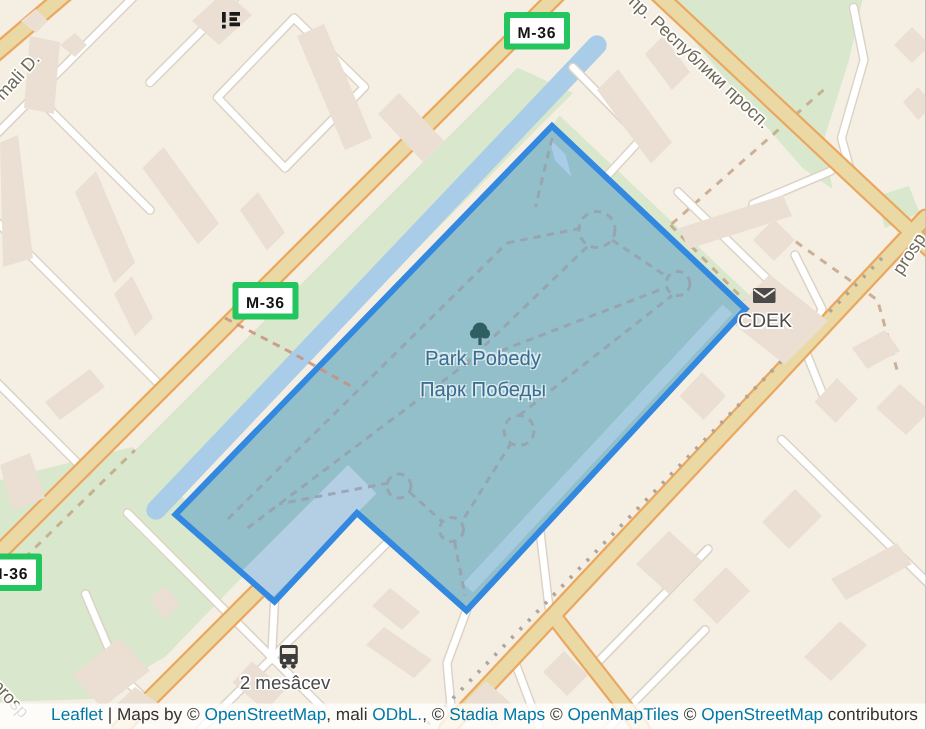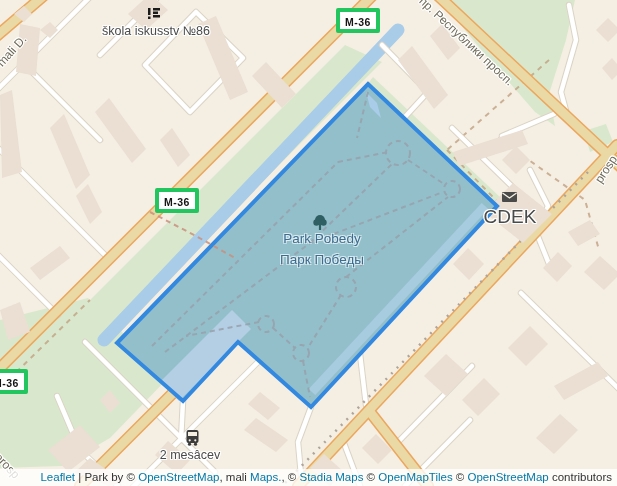--- a/index.html
+++ b/index.html
@@ -196,54 +196,53 @@
   </svg>
 
   <svg class="lbl" style="left:147px;top:6px" width="14" height="14">
     <rect x="1" y="2" width="2.5" height="7" fill="#1a1a1a"></rect>
     <rect x="1" y="10.5" width="2.5" height="2.5" fill="#1a1a1a"></rect>
     <rect x="6" y="2" width="7" height="2.5" fill="#1a1a1a"></rect>
     <rect x="6" y="5.5" width="5" height="2.5" fill="#1a1a1a"></rect>
     <rect x="6" y="9" width="7" height="2.5" fill="#1a1a1a"></rect>
   </svg>
   <div class="lbl halo poi-text school-label">
-    <div>škola iskusstv №86</div>
   </div>
 
   <div class="shield" style="left:336px;top:8px">M-36</div>
   <div class="shield" style="left:155px;top:188px">M-36</div>
   <div class="shield" style="left:-16px;top:369px">M-36</div>
 
   <svg class="lbl" style="left:312px;top:214px" width="16" height="17">
     <circle cx="8" cy="6" r="5" fill="#305f63"></circle>
     <circle cx="4.5" cy="8.5" r="3.2" fill="#305f63"></circle>
     <circle cx="11.5" cy="8.5" r="3.2" fill="#305f63"></circle>
     <rect x="6.9" y="9" width="2.2" height="7" fill="#305f63"></rect>
   </svg>
   <div class="lbl park-text" style="left:240px;top:231px;width:164px;text-align:center">Park Pobedy</div>
   <div class="lbl park-text" style="left:240px;top:252px;width:164px;text-align:center">Парк Победы</div>
 
   <svg class="lbl" style="left:501px;top:191px" width="17" height="12">
     <rect x="1" y="1" width="15" height="10" rx="1" fill="#4a4a4a"></rect>
     <path d="M1.5,2 L8.5,7 L15.5,2" stroke="#f5efe3" stroke-width="1.4" fill="none"></path>
   </svg>
-  <div class="lbl halo poi-text" style="left:480px;top:206px;width:60px;text-align:center;font-size:19px">CDEK</div>
+  <div class="lbl halo poi-text" style="left:480px;top:206px;width:60px;text-align:center;font-size:13px">CDEK</div>
 
   <svg class="lbl" style="left:185px;top:429px" width="15" height="17">
     <rect x="1.5" y="1" width="12" height="13" rx="2" fill="#3c3c3c"></rect>
     <rect x="3" y="3" width="9" height="4" fill="#f5efe3"></rect>
     <circle cx="4.5" cy="15.2" r="1.6" fill="#3c3c3c"></circle>
     <circle cx="10.5" cy="15.2" r="1.6" fill="#3c3c3c"></circle>
     <circle cx="4.7" cy="11.3" r="1.1" fill="#f5efe3"></circle>
     <circle cx="10.3" cy="11.3" r="1.1" fill="#f5efe3"></circle>
   </svg>
   <div class="lbl halo poi-text" style="left:150px;top:448px;width:80px;text-align:center">2 mesâcev</div>
 
   <div class="lbl halo street-text rot" style="left:426px;top:-6px;transform:rotate(43deg)">пр. Республики просп.</div>
   <div class="lbl halo street-text rot" style="left:2px;top:450px;transform:rotate(47deg)">prosp</div>
   <div class="lbl halo street-text rot" style="left:592px;top:178px;transform:rotate(-57deg)">prosp</div>
   <div class="lbl halo street-text rot" style="left:-6px;top:60px;transform:rotate(-48deg)">mali D.</div>
 
   <div id="attribution">
-    <span class="link">Leaflet</span><span> | Park by © </span><span class="link">OpenStreetMap</span><span>, mali </span><span class="link">Maps.</span><span>, © </span><span class="link">Stadia Maps</span><span> © </span><span class="link">OpenMapTiles</span><span> © </span><span class="link">OpenStreetMap</span><span> contributors</span>
+    <span class="link">Leaflet</span><span> | Maps by © </span><span class="link">OpenStreetMap</span><span>, mali </span><span class="link">ODbL.</span><span>, © </span><span class="link">Stadia Maps</span><span> © </span><span class="link">OpenMapTiles</span><span> © </span><span class="link">OpenStreetMap</span><span> contributors</span>
   </div>
 
 </div>
 
 </body></html>

